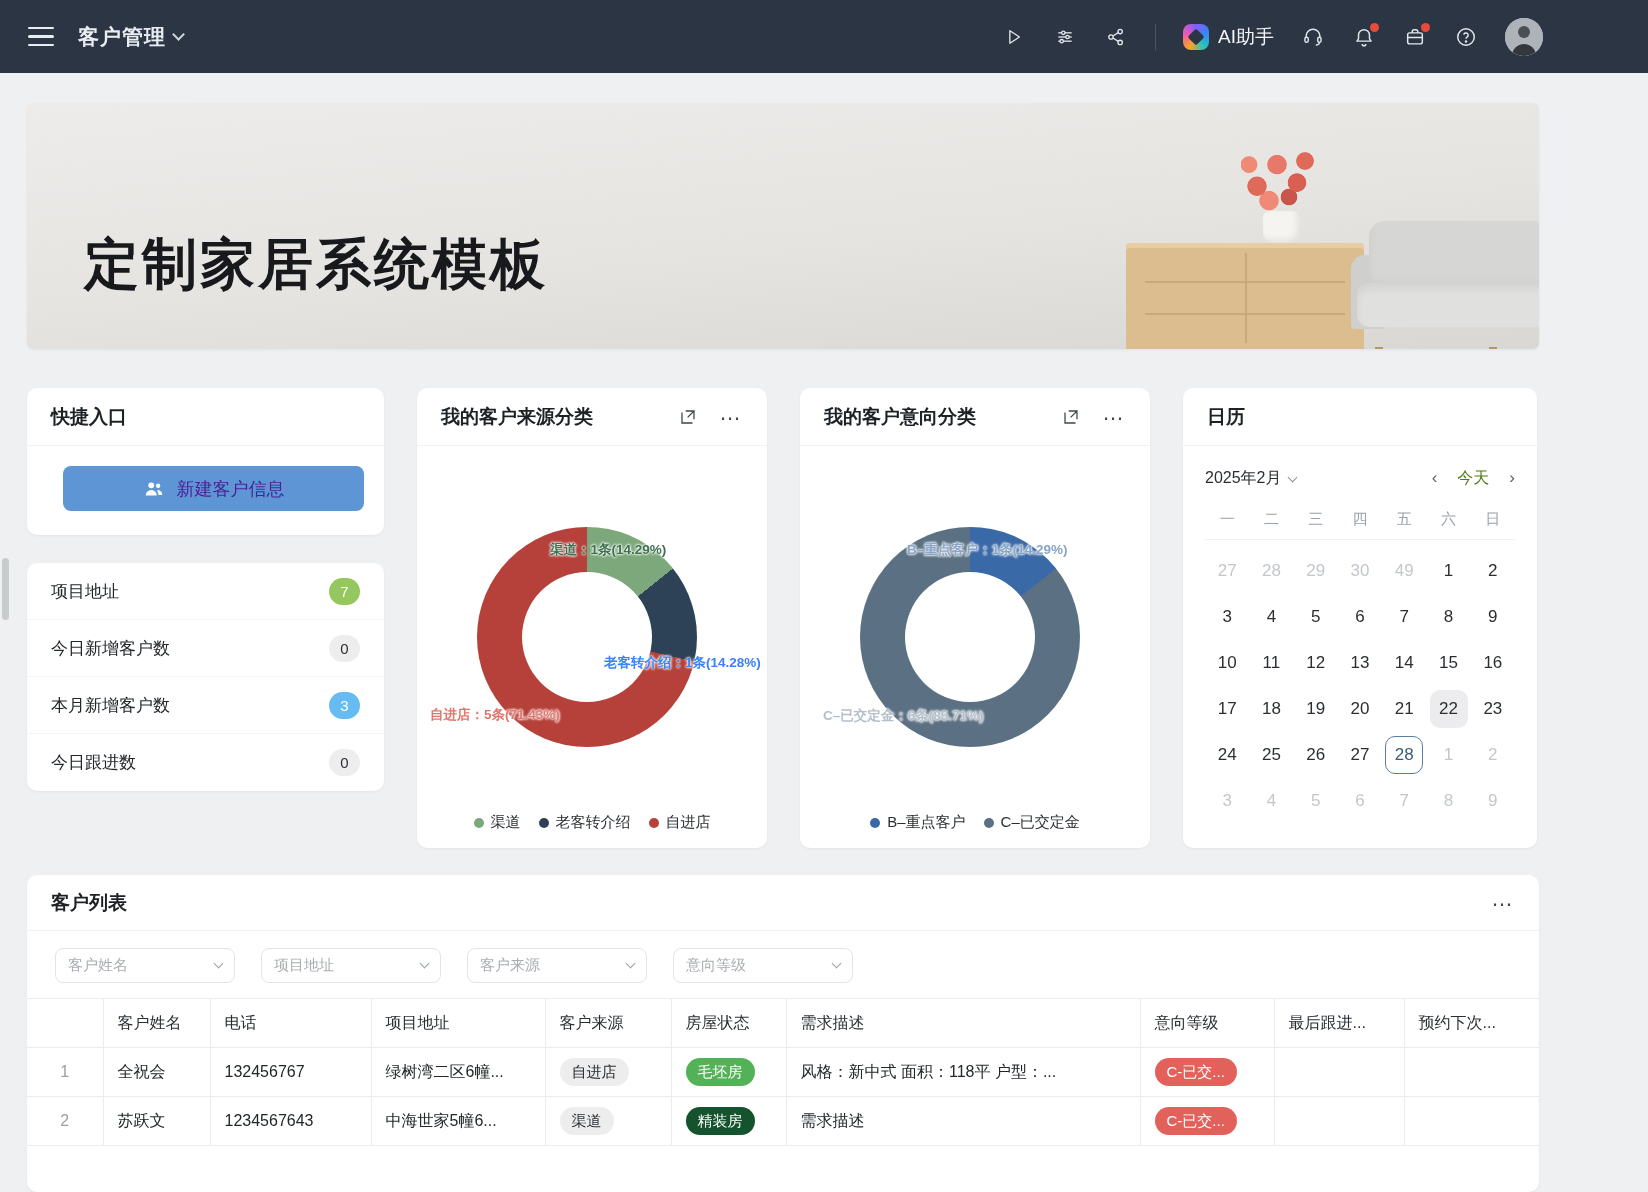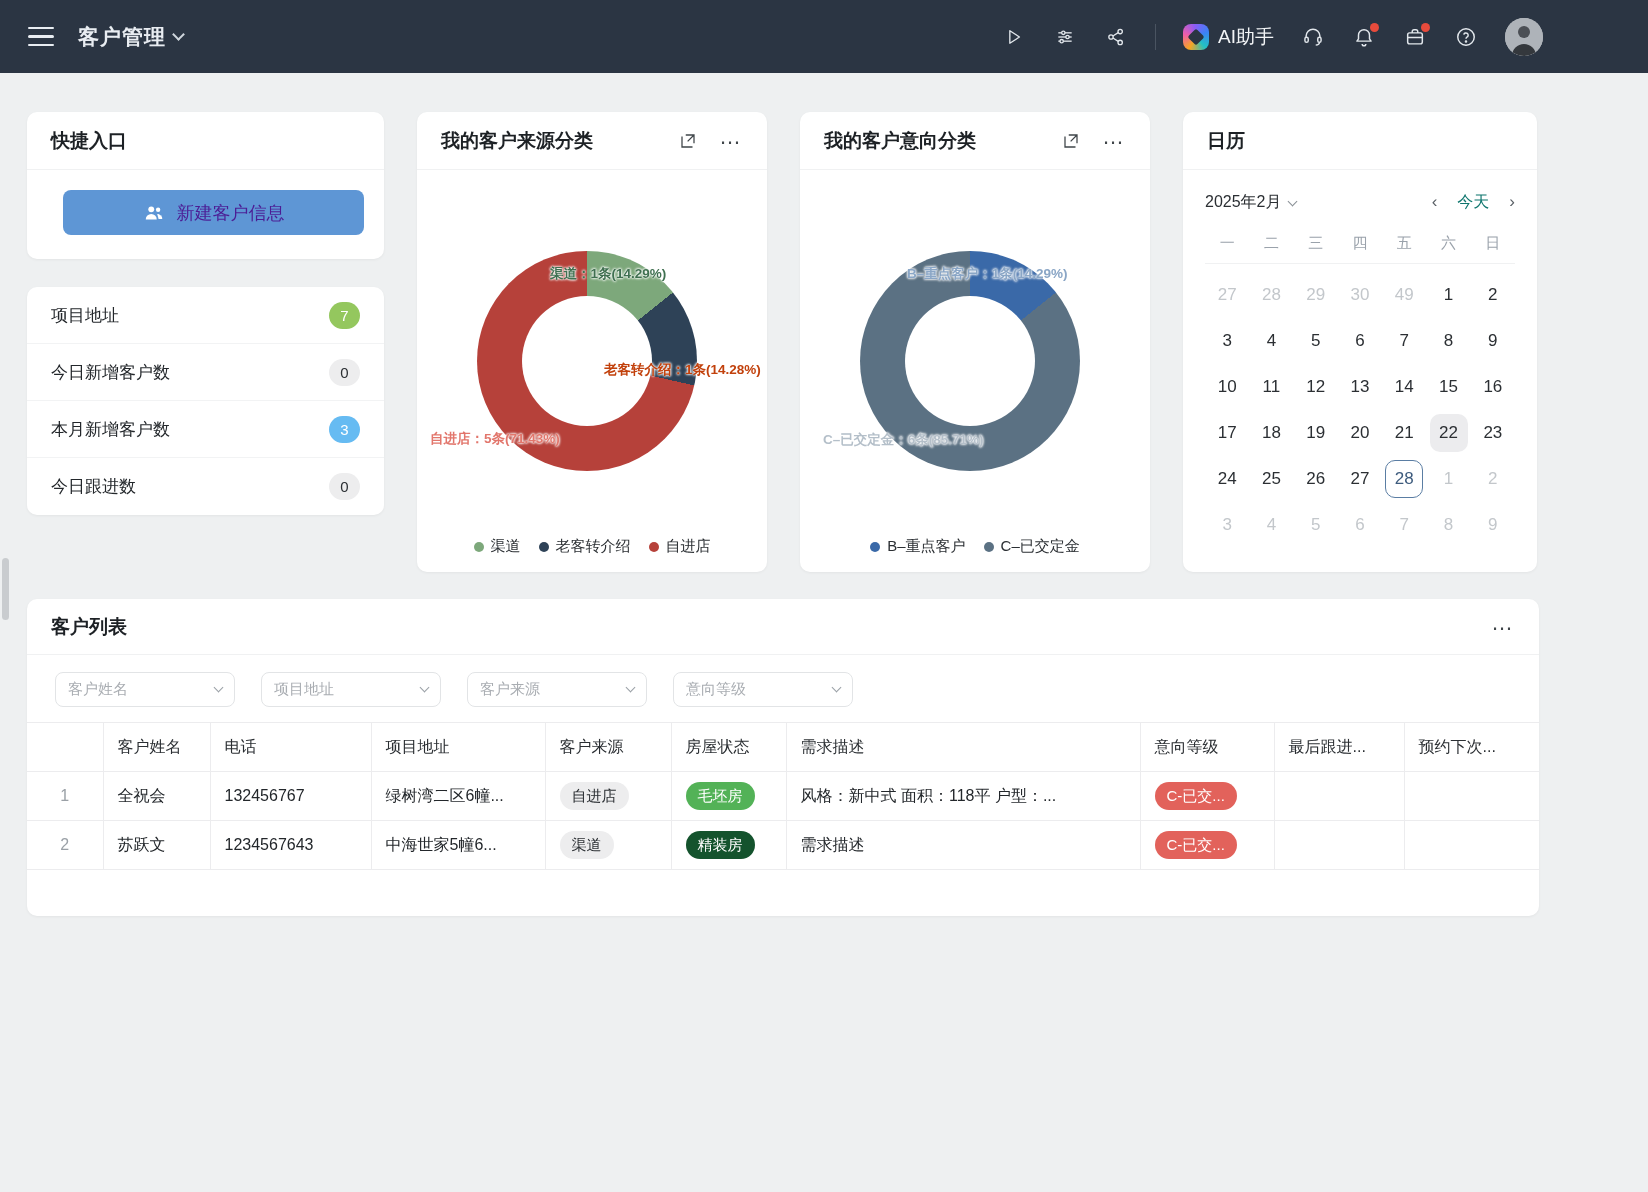--- a/index.html
+++ b/index.html
@@ -91,21 +91,21 @@
   .legend-item { display:flex; align-items:center; gap:7px; font-size:15px; color:#2b2f33; cursor:pointer; }
   .legend-dot { width:10px; height:10px; border-radius:50%; }
   
   .cal-card { width:354px; height:460px; }
   .cal-body { padding:10px 22px 0; }
   .cal-nav { height:44px; display:flex; align-items:center; font-size:16px; color:#2b2f33; }
   .cal-month { display:flex; align-items:center; gap:7px; cursor:pointer; }
   .cal-month .chev-down { border-color:#8a9096; border-width:1.5px; width:7px; height:7px; margin-top:-2px; }
   .cal-nav-right { margin-left:auto; display:flex; align-items:center; gap:20px; }
   .cal-arrow { font-size:17px; color:#5a6066; cursor:pointer; }
-  .cal-today { cursor:pointer; font-size:16px; color:#0f766e; }
+  .cal-today { cursor:pointer; font-size:16px; color:#4d7c0f; }
   .cal-weekdays { display:grid; grid-template-columns:repeat(7,1fr); height:40px; align-items:center;
     text-align:center; font-size:15px; color:#9aa2ab; border-bottom:1px solid #f0f1f2; }
   .cal-grid { display:grid; grid-template-columns:repeat(7,1fr); margin-top:8px; }
   .cal-cell { height:46px; display:flex; align-items:center; justify-content:center; }
   .cal-day { width:38px; height:38px; display:flex; align-items:center; justify-content:center;
     font-size:17px; color:#2b2f33; border-radius:10px; cursor:pointer; }
   .cal-day.muted { color:#c3c7cb; }
   .cal-day.selected { background:#ececee; }
   .cal-day.today { border:1.5px solid #5a7da3; color:#3d5b7d; }
   
@@ -208,20 +208,36 @@
           <path d="M7 38 a12 12 0 0 1 24 0 Z" fill="#34383d"></path>
         </svg>
     </div>
   </div>
 </header>
 
 <div class="v-scroll"></div>
 
 <main class="content">
 
+  <section class="banner">
+    <div class="scene">
+      <div class="plant-flowers"></div>
+      <div class="plant-vase"></div>
+      <div class="dresser"></div>
+      <div class="sofa">
+        <div class="sofa-arm"></div>
+        <div class="sofa-back"></div>
+        <div class="sofa-seat"></div>
+        <div class="sofa-leg" style="left:6px;"></div>
+        <div class="sofa-leg" style="left:120px;"></div>
+      </div>
+    </div>
+    <h1 class="banner-title">定制家居系统模板</h1>
+
+  </section>
 
   <div class="widgets">
     <div class="col-left">
 
       <section class="card quick-card">
         <div class="card-head">
           <span class="card-title">快捷入口</span>
         </div>
         <div class="quick-body">
           <button class="primary-btn">
@@ -267,21 +283,21 @@
             <svg width="18" height="18" viewBox="0 0 24 24">
                 <path d="M4 6 v14 h14 M9 4 h11 v11 M20 4 L11.5 12.5"></path>
               </svg>
           </span>
           <span class="ellipsis-ic">…</span>
         </div>
       </div>
       <div class="chart-body">
         <div class="donut donut-ring" style="background: conic-gradient(rgb(125, 168, 123) 0deg, rgb(125, 168, 123) 51.4286deg, rgb(46, 66, 87) 51.4286deg, rgb(46, 66, 87) 102.857deg, rgb(182, 65, 58) 102.857deg, rgb(182, 65, 58) 360deg);"></div>
         <span class="pie-label" style="left: 133px; top: 95px; color: rgb(63, 112, 80);">渠道：1条(14.29%)</span>
-        <span class="pie-label" style="left: 187px; top: 191px; color: #c2410c;">老客转介绍：1条(14.28%)</span>
+        <span class="pie-label" style="left: 187px; top: 208px; color: #3b82f6;">老客转介绍：1条(14.28%)</span>
         <span class="pie-label" style="left: 13px; top: 260px; color: rgb(226, 118, 108);">自进店：5条(71.43%)</span>
         <div class="chart-legend">
             <span class="legend-item">
               <span class="legend-dot" style="background: rgb(125, 168, 123);"></span>
               <span>渠道</span>
             </span>
             <span class="legend-item">
               <span class="legend-dot" style="background: rgb(46, 66, 87);"></span>
               <span>老客转介绍</span>
             </span>

